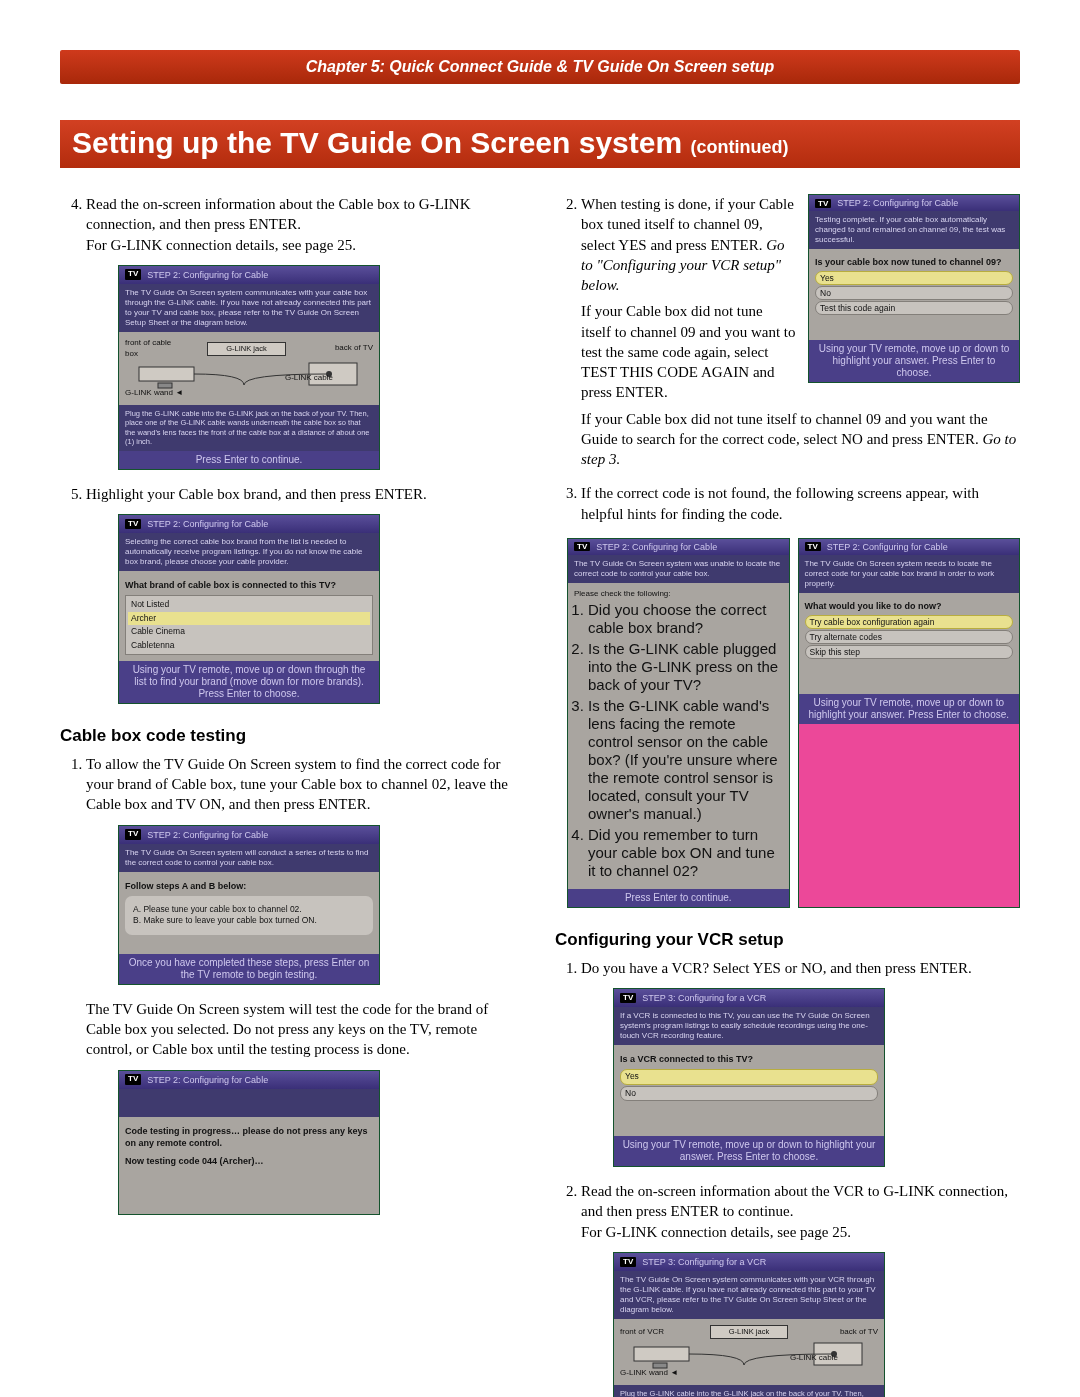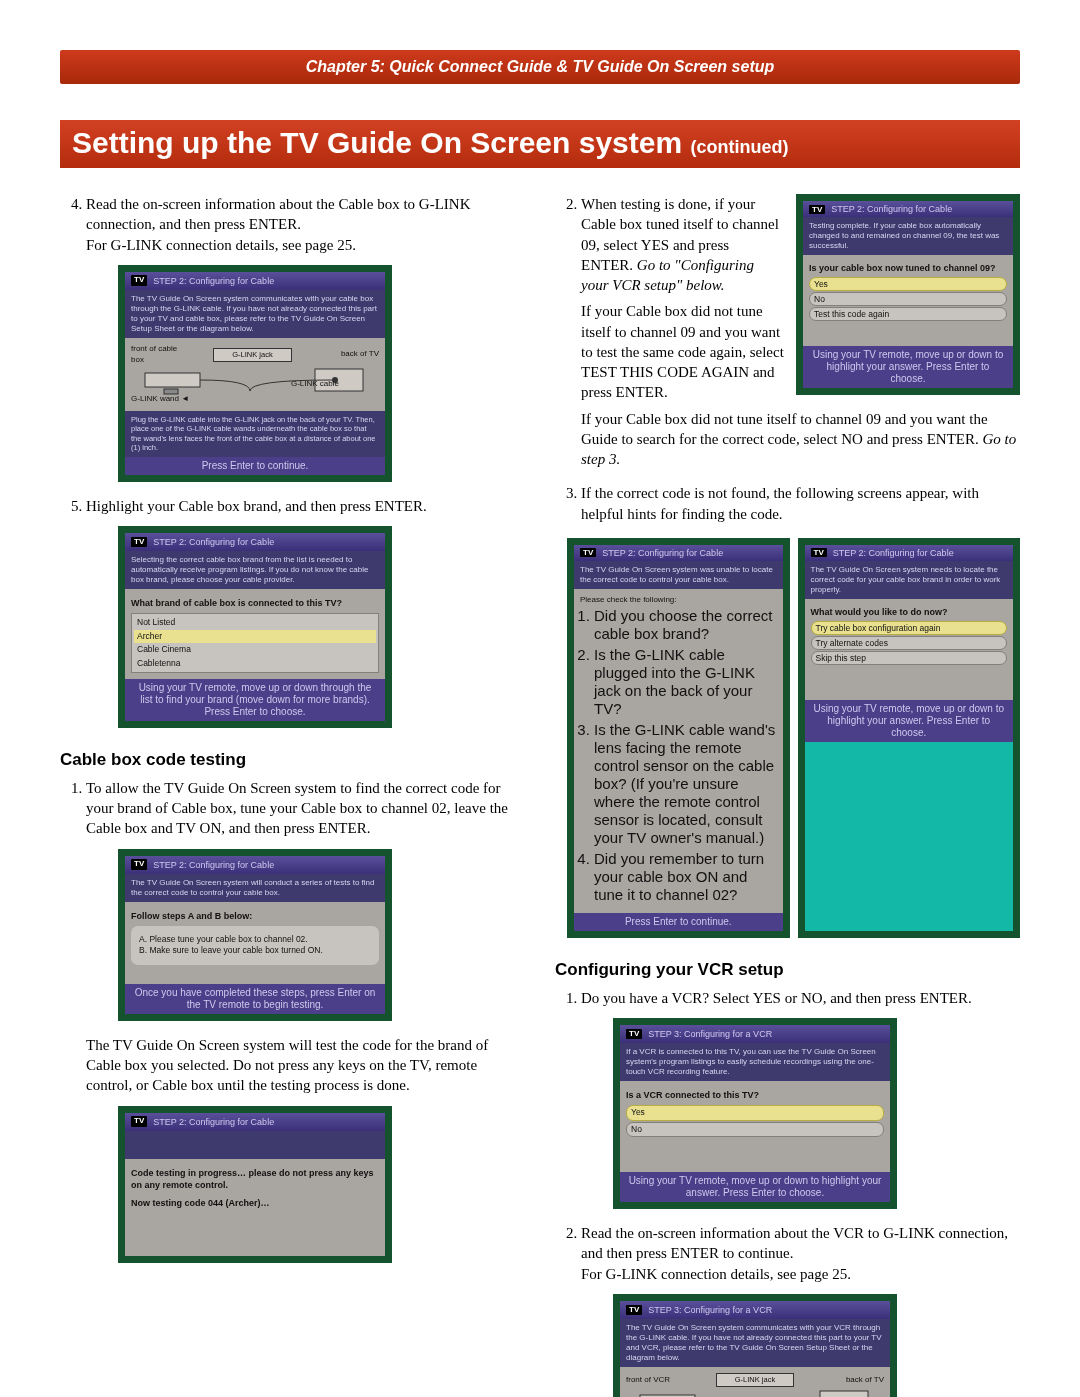--- a/index.html
+++ b/index.html
@@ -69,22 +69,22 @@
   }
   h2.section {
     font-family: Arial, Helvetica, sans-serif;
     font-weight: bold;
     font-size: 17px;
     margin: 22px 0 8px 0;
   }
   .ui-box {
     width: 260px;
     margin: 10px 0 14px 32px;
-    background: #14b8a6;
-    border: 7px solid #14532d;
+    background: #ec4899;
+    border: 1px solid #14532d;
     font-family: Arial, Helvetica, sans-serif;
     font-size: 9px;
     color: #2a2a2a;
   }
   .ui-box.small { width: 210px; }
   .ui-box .ui-title {
     background: #4a3f88;
     background: linear-gradient(#5a4f9a 0%, #3a2f78 100%);
     color: #cfc8ee;
     font-size: 9px;
@@ -329,21 +329,21 @@
         <div class="ui-box" style="width:50%; margin:0;">
           <div class="ui-title">
             <span class="tv-logo">TV</span>
             <span>STEP 2: Configuring for Cable</span>
           </div>
           <div class="ui-top">The TV Guide On Screen system was unable to locate the correct code to control your cable box.</div>
           <div class="ui-body" style="background:#a9a5a0;">
             <div style="font-size:8px;">Please check the following:</div>
             <ol class="check">
               <li>Did you choose the correct cable box brand?</li>
-              <li>Is the G-LINK cable plugged into the G-LINK jack on the back of your TV?</li>
+              <li>Is the G-LINK cable plugged into the G-LINK press on the back of your TV?</li>
               <li>Is the G-LINK cable wand's lens facing the remote control sensor on the cable box? (If you're unsure where the remote control sensor is located, consult your TV owner's manual.)</li>
               <li>Did you remember to turn your cable box ON and tune it to channel 02?</li>
             </ol>
           </div>
           <div class="ui-foot">Press Enter to continue.</div>
         </div>
 
         <div class="ui-box" style="width:50%; margin:0;">
           <div class="ui-title">
             <span class="tv-logo">TV</span>

